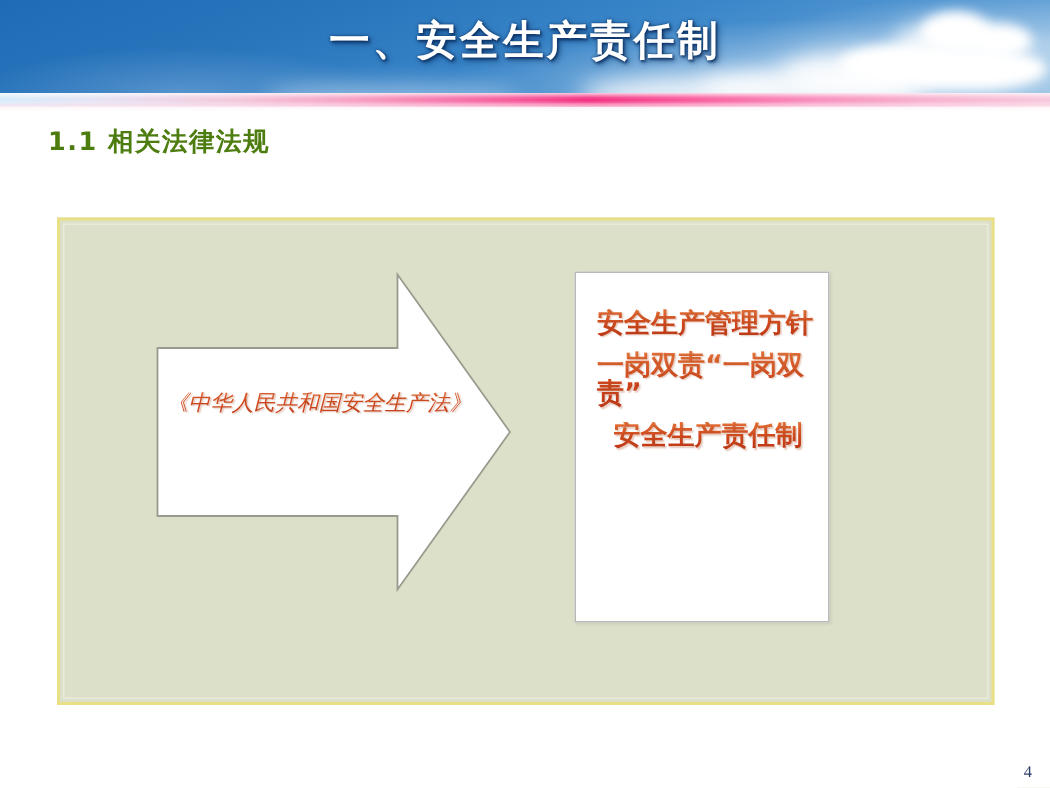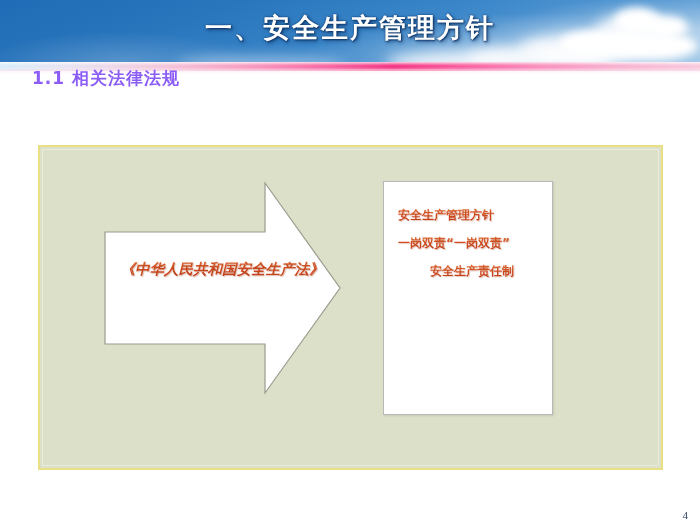--- a/index.html
+++ b/index.html
@@ -88,24 +88,24 @@
     position: absolute;
     left: 0; top: 69px;
     width: 700px;
     height: 5px;
     background: linear-gradient(180deg, rgba(248,200,220,0.35) 0%, rgba(255,255,255,0) 100%);
   }
 
   
   .section-heading {
     position: absolute;
-    left: 32px; top: 67px;
+    left: 32px; top: 83px;
     font-size: 17px;
     font-weight: bold;
-    color: #8b5cf6;
+    color: #4d7c0f;
     letter-spacing: 1px;
     white-space: nowrap;
   }
 
   
   .green-panel {
     position: absolute;
     left: 38px; top: 145px;
     width: 625px;
     height: 325px;
@@ -125,23 +125,23 @@
     left: 103px; top: 180px;
     width: 240px;
     height: 216px;
   }
   .arrow-svg { display: block; }
 
   .arrow-text {
     position: absolute;
     left: 8px; top: 76px;
     width: 222px;
-    text-align: center;
+    text-align: left;
     font-size: 14.5px;
-    font-weight: bold;
+    font-weight: normal;
     font-style: italic;
     line-height: 27px;
     color: #d2461a;
     background: linear-gradient(180deg, #e8763c 0%, #d3481c 45%, #c4381a 100%);
     -webkit-background-clip: text;
     background-clip: text;
     -webkit-text-fill-color: transparent;
     text-shadow: 1px 1px 1px rgba(160,70,30,0.35);
     white-space: nowrap;
   }
@@ -157,21 +157,21 @@
     border: 1px solid #b8b8b8;
     box-sizing: border-box;
     box-shadow: 1px 1px 2px rgba(0,0,0,0.10);
   }
   .bullet-list {
     position: absolute;
     left: 14px; top: 24px;
     width: 148px;
   }
   .bullet-item {
-    font-size: 12px;
+    font-size: 18px;
     font-weight: bold;
     line-height: 19px;
     margin-bottom: 9px;
     color: #d2461a;
     background: linear-gradient(180deg, #e8763c 0%, #d3481c 50%, #bf3315 100%);
     -webkit-background-clip: text;
     background-clip: text;
     -webkit-text-fill-color: transparent;
     text-shadow: 1px 1px 1px rgba(170,75,35,0.30);
   }
@@ -195,21 +195,21 @@
   <div class="cloud vsoft" style="left:596px; top:14px; width:74px; height:30px;"></div>
   <div class="cloud soft" style="left:614px; top:8px; width:46px; height:26px;"></div>
   <div class="cloud soft" style="left:648px; top:16px; width:40px; height:22px;"></div>
   <div class="cloud vsoft" style="left:520px; top:34px; width:120px; height:30px;"></div>
   <div class="cloud soft" style="left:560px; top:30px; width:78px; height:26px;"></div>
   <div class="cloud soft" style="left:606px; top:32px; width:92px; height:28px;"></div>
   <div class="cloud vsoft" style="left:466px; top:46px; width:150px; height:24px;"></div>
   <div class="cloud vsoft" style="left:386px; top:52px; width:140px; height:20px;"></div>
   <div class="cloud vsoft" style="left:176px; top:56px; width:170px; height:16px; opacity:0.45;"></div>
 
-  <div class="header-title">一、安全生产管理方针</div>
+  <div class="header-title">一、安全生产责任制</div>
 </div>
 
 <div class="accent-strip"></div>
 <div class="accent-strip-fade"></div>
 
 <div class="section-heading">1.1 相关法律法规</div>
 
 <div class="green-panel">
   <div class="green-panel-inner"></div>
 </div>

